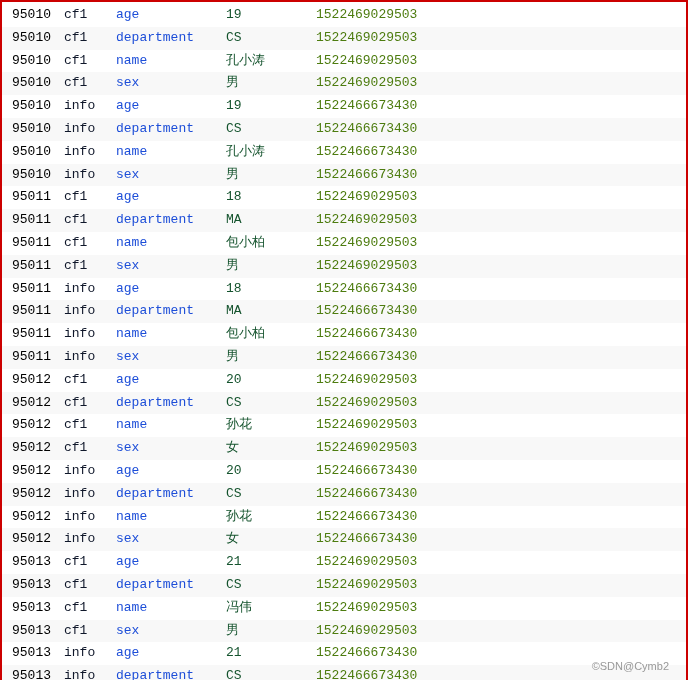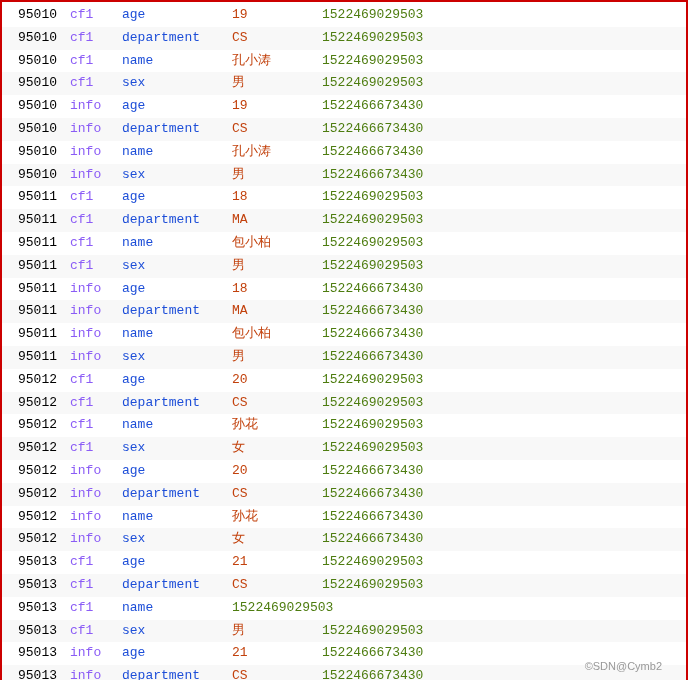--- a/index.html
+++ b/index.html
@@ -15,55 +15,55 @@
       width: 688px;
       overflow-x: hidden;
     }
     .table-container {
       border: 2px solid #cc0000;
       padding: 2px 0;
     }
     .data-row {
       display: flex;
       align-items: center;
-      padding: 1px 16px;
+      padding: 1px 10px;
       line-height: 1.6;
       white-space: nowrap;
     }
     .data-row:nth-child(odd) {
       background: #ffffff;
     }
     .data-row:nth-child(even) {
       background: #f8f8f8;
     }
     .col-id {
       width: 52px;
       color: #000;
       font-weight: normal;
     }
     .col-family {
       width: 52px;
-      color: #8b5cf6;
+      color: #0f172a;
     }
     .col-qualifier {
       width: 110px;
       color: #1d4ed8;
     }
     .col-value {
       width: 90px;
-      color: #c2410c;
+      color: #14532d;
     }
     .col-timestamp {
       width: 160px;
       color: #4d7c0f;
     }
     .watermark {
       position: fixed;
       bottom: 8px;
-      right: 26px;
+      right: 19px;
       font-size: 11px;
       color: #999;
       font-family: Arial, sans-serif;
     }
   </style>
 </head>
 <body>
 
 <div class="table-container" id="table-body">
 <div class="data-row" style="background: rgb(255, 255, 255);">
@@ -245,20 +245,21 @@
       <span class="col-id">95013</span>
       <span class="col-family">cf1</span>
       <span class="col-qualifier">department</span>
       <span class="col-value">CS</span>
       <span class="col-timestamp">1522469029503</span>
     </div>
     <div class="data-row" style="background: rgb(255, 255, 255);">
       <span class="col-id">95013</span>
       <span class="col-family">cf1</span>
       <span class="col-qualifier">name</span>
+      <span class="col-value">冯伟</span>
       <span class="col-timestamp">1522469029503</span>
     </div>
     <div class="data-row" style="background: rgb(248, 248, 248);">
       <span class="col-id">95013</span>
       <span class="col-family">cf1</span>
       <span class="col-qualifier">sex</span>
       <span class="col-value">男</span>
       <span class="col-timestamp">1522469029503</span>
     </div>
     <div class="data-row" style="background: rgb(255, 255, 255);">

